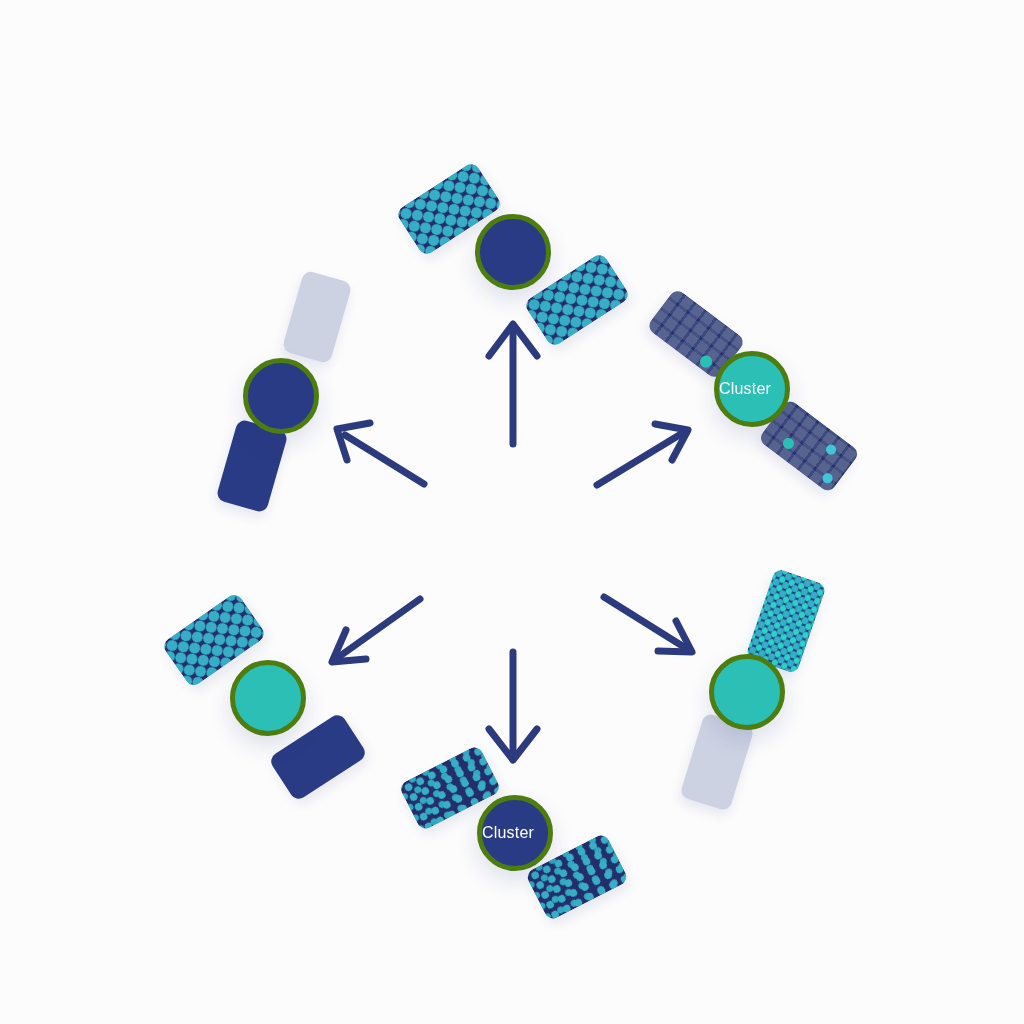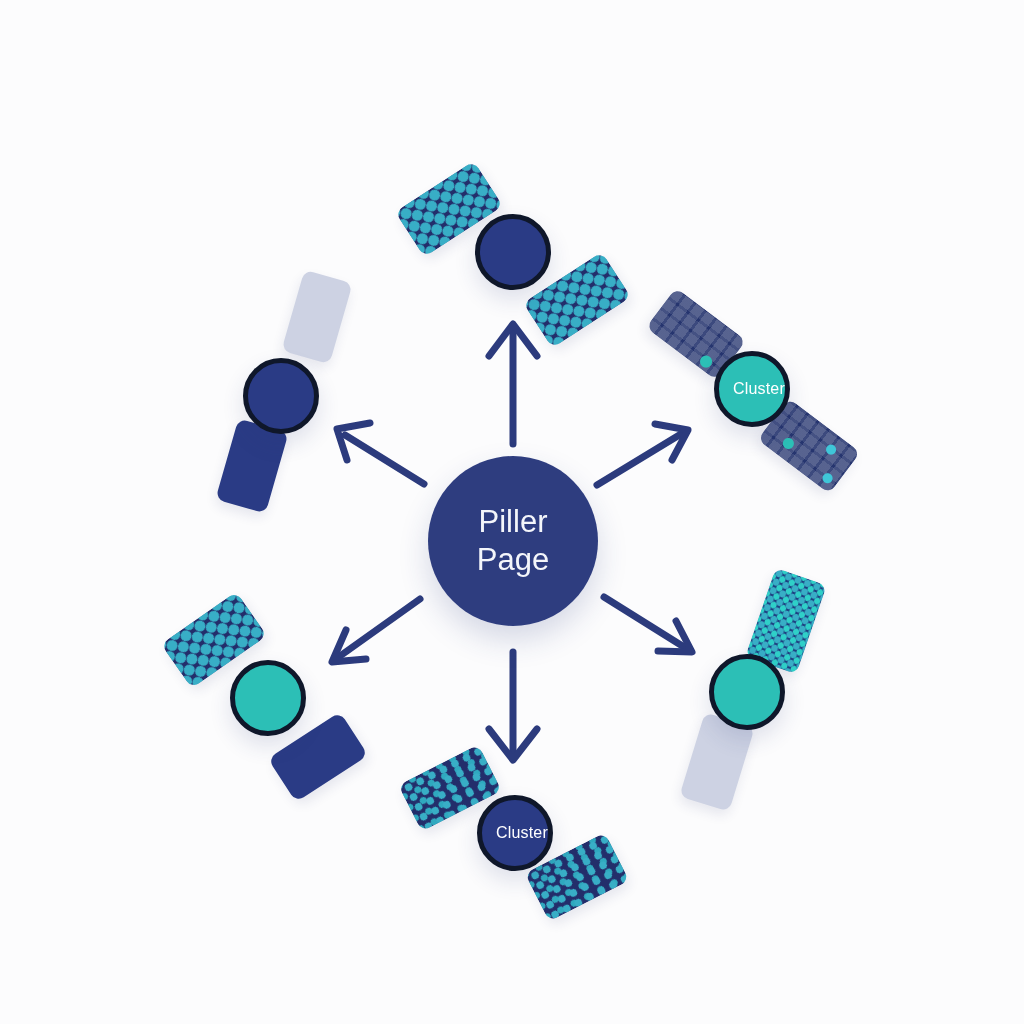--- a/index.html
+++ b/index.html
@@ -51,22 +51,22 @@
       radial-gradient(circle at 72% 30%,#3fc6d8 0 4.5px,transparent 5.5px),
       radial-gradient(circle at 88% 78%,#3fc6d8 0 4.5px,transparent 5.5px),
       repeating-linear-gradient(90deg,rgba(255,255,255,0.14) 0 10px,transparent 10px 13px),
       repeating-linear-gradient(0deg,rgba(255,255,255,0.10) 0 10px,transparent 10px 13px),
       #26356f;
   }
   .wing.solid-navy{background:var(--navy,#2a3b85);}
   .wing.solid-light{background:var(--light,#cdd2e3);}
   .circle{
     position:absolute;border-radius:50%;
-    border:5px solid #0f172a;box-sizing:border-box;
-    display:flex;align-items:center;justify-content:flex-end;
+    border:5px solid #4d7c0f;box-sizing:border-box;
+    display:flex;align-items:center;justify-content:flex-start;
     box-shadow:0 10px 22px rgba(40,55,120,0.14);
   }
   .circle.navy{background:var(--navy,#2a3b85);}
   .circle.teal{background:var(--teal,#2cbfb6);}
   .circle .lbl{
     color:#fff;font-size:16px;font-weight:500;letter-spacing:0.2px;
     text-align:center;
   }
   .pillar{
     position:absolute;left:428px;top:456px;width:170px;height:170px;
@@ -105,23 +105,20 @@
     <g>
       <path d="M604,597 L684,647"></path>
       <path d="M676,621 L692,652 L658,651"></path>
     </g>
     <g>
       <path d="M513,652 L513,751"></path>
       <path d="M489,729 L513,760 L537,729"></path>
     </g>
   </svg>
 
-  <div class="pillar">
-    <div class="plbl">Piller Page</div>
-  </div>
 
   <div>
     <div class="wing dots-lg" style="left:402px;top:182px;width:94px;height:54px;transform:rotate(-33deg);"></div>
     <div class="wing dots-lg" style="left:530px;top:273px;width:94px;height:54px;transform:rotate(-33deg);"></div>
     <div class="circle navy" style="left:475px;top:214px;width:76px;height:76px;">
       <span class="lbl"></span>
     </div>
   </div>
 
   <div>

